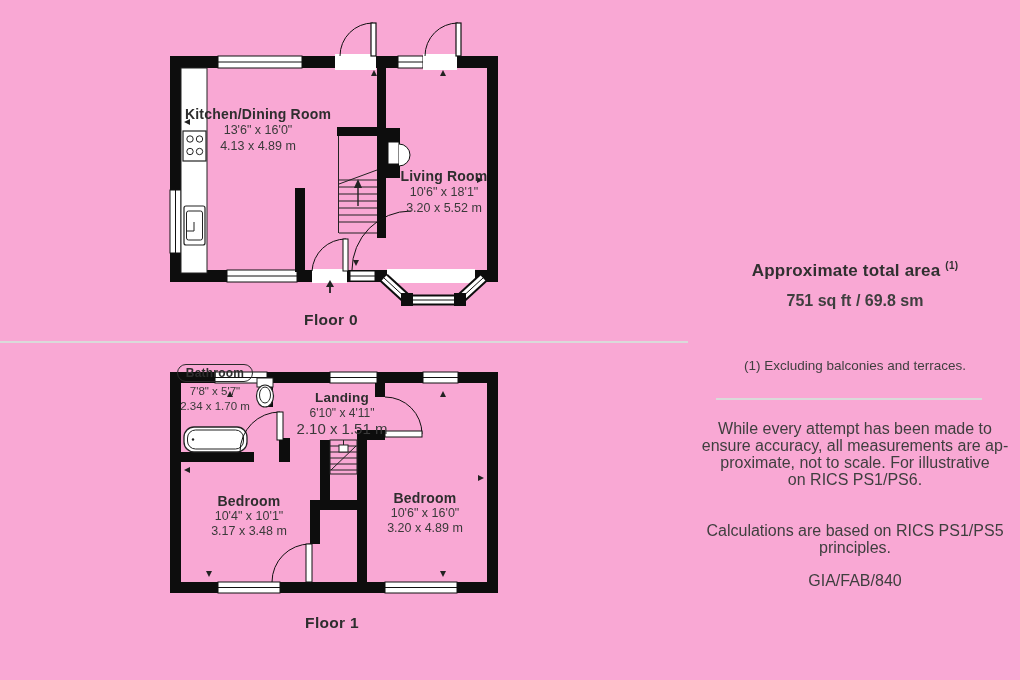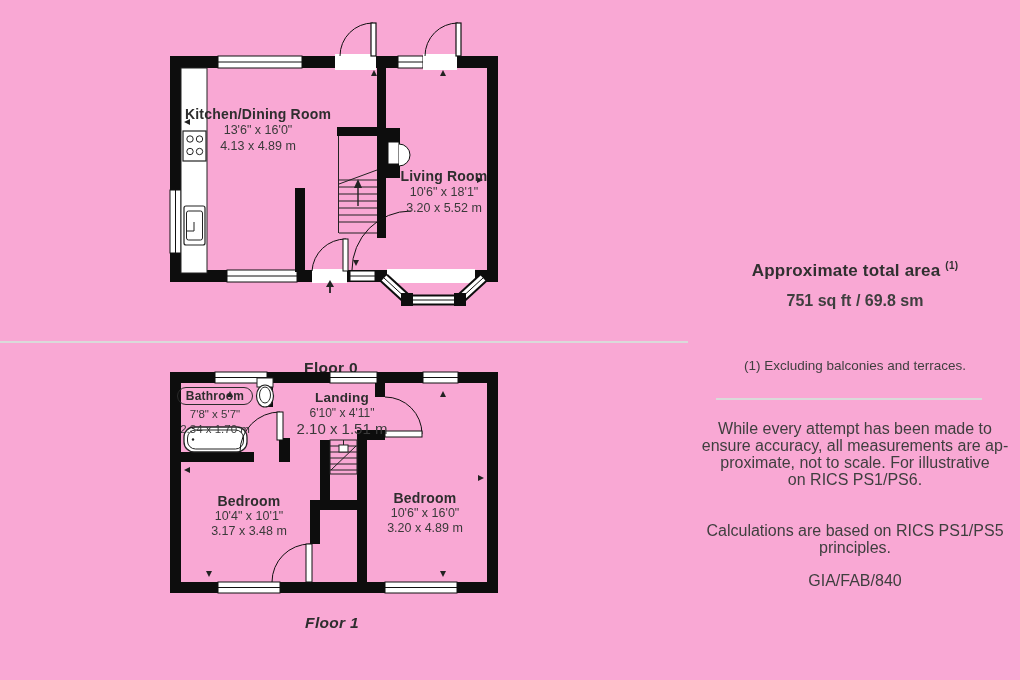--- a/index.html
+++ b/index.html
@@ -154,21 +154,21 @@
   <div class="room-label" style="left:158px;top:106px;width:200px;">
     <div class="room-name">Kitchen/Dining Room</div>
     <div class="room-dim">13'6" x 16'0"</div>
     <div class="room-dim">4.13 x 4.89 m</div>
   </div>
   <div class="room-label" style="left:374px;top:168px;width:140px;">
     <div class="room-name">Living Room</div>
     <div class="room-dim">10'6" x 18'1"</div>
     <div class="room-dim">3.20 x 5.52 m</div>
   </div>
-  <div class="floor-caption" style="left:271px;top:311px;width:120px;margin-top:48px;">Floor 0</div>
+  <div class="floor-caption" style="left:271px;top:311px;width:120px;">Floor 0</div>
 
   <div class="hr" style="left:0;top:341px;width:688px;"></div>
 
   <svg class="plan-svg" style="left:160px;top:365px;" width="360" height="245" viewBox="160 365 360 245">
     <g fill="#0d0d0d">
       <rect x="170" y="372" width="328" height="11"></rect>
       <rect x="170" y="372" width="11" height="221"></rect>
       <rect x="487" y="372" width="11" height="221"></rect>
       <rect x="170" y="582" width="328" height="11"></rect>
     </g>
@@ -239,41 +239,41 @@
     <g fill="#222">
       <polygon points="227,397 233,397 230,391"></polygon>
       <polygon points="440,397 446,397 443,391"></polygon>
       <polygon points="190,467 190,473 184,470"></polygon>
       <polygon points="478,475 478,481 484,478"></polygon>
       <polygon points="206,571 212,571 209,577"></polygon>
       <polygon points="440,571 446,571 443,577"></polygon>
     </g>
   </svg>
 
-  <div class="room-label small" style="left:152px;top:387px;width:126px;">
+  <div class="room-label small" style="left:152px;top:364px;width:126px;">
     <div><span class="room-name bubble">Bathroom</span></div>
     <div class="room-dim" style="margin-top:2px;">7'8" x 5'7"</div>
     <div class="room-dim">2.34 x 1.70 m</div>
   </div>
   <div class="room-label" style="left:282px;top:390px;width:120px;">
     <div class="room-name" style="font-size:13.5px;">Landing</div>
     <div class="room-dim" style="font-size:12px;line-height:15px;">6'10" x 4'11"</div>
     <div class="room-dim" style="font-size:15px;line-height:15px;">2.10 x 1.51 m</div>
   </div>
   <div class="room-label" style="left:179px;top:493px;width:140px;">
     <div class="room-name">Bedroom</div>
     <div class="room-dim" style="line-height:15px;">10'4" x 10'1"</div>
     <div class="room-dim" style="line-height:15px;">3.17 x 3.48 m</div>
   </div>
   <div class="room-label" style="left:355px;top:490px;width:140px;">
     <div class="room-name">Bedroom</div>
     <div class="room-dim" style="line-height:15px;">10'6" x 16'0"</div>
     <div class="room-dim" style="line-height:15px;">3.20 x 4.89 m</div>
   </div>
-  <div class="floor-caption" style="left:272px;top:614px;width:120px;font-style:italic;">Floor 1</div>
+  <div class="floor-caption" style="left:272px;top:614px;width:120px;">Floor 1</div>
 
   <div class="right-col ta-title" style="top:260px;">
     <span>Approximate total area</span>&nbsp;<sup>(1)</sup>
   </div>
   <div class="right-col ta-value" style="top:292px;">751 sq ft / 69.8 sm</div>
   <div class="right-col footnote" style="top:358px;">(1) Excluding balconies and terraces.</div>
 
   <div class="hr" style="left:716px;top:398px;width:266px;height:1.5px;"></div>
 
   <div class="right-col para" style="top:420px;">

